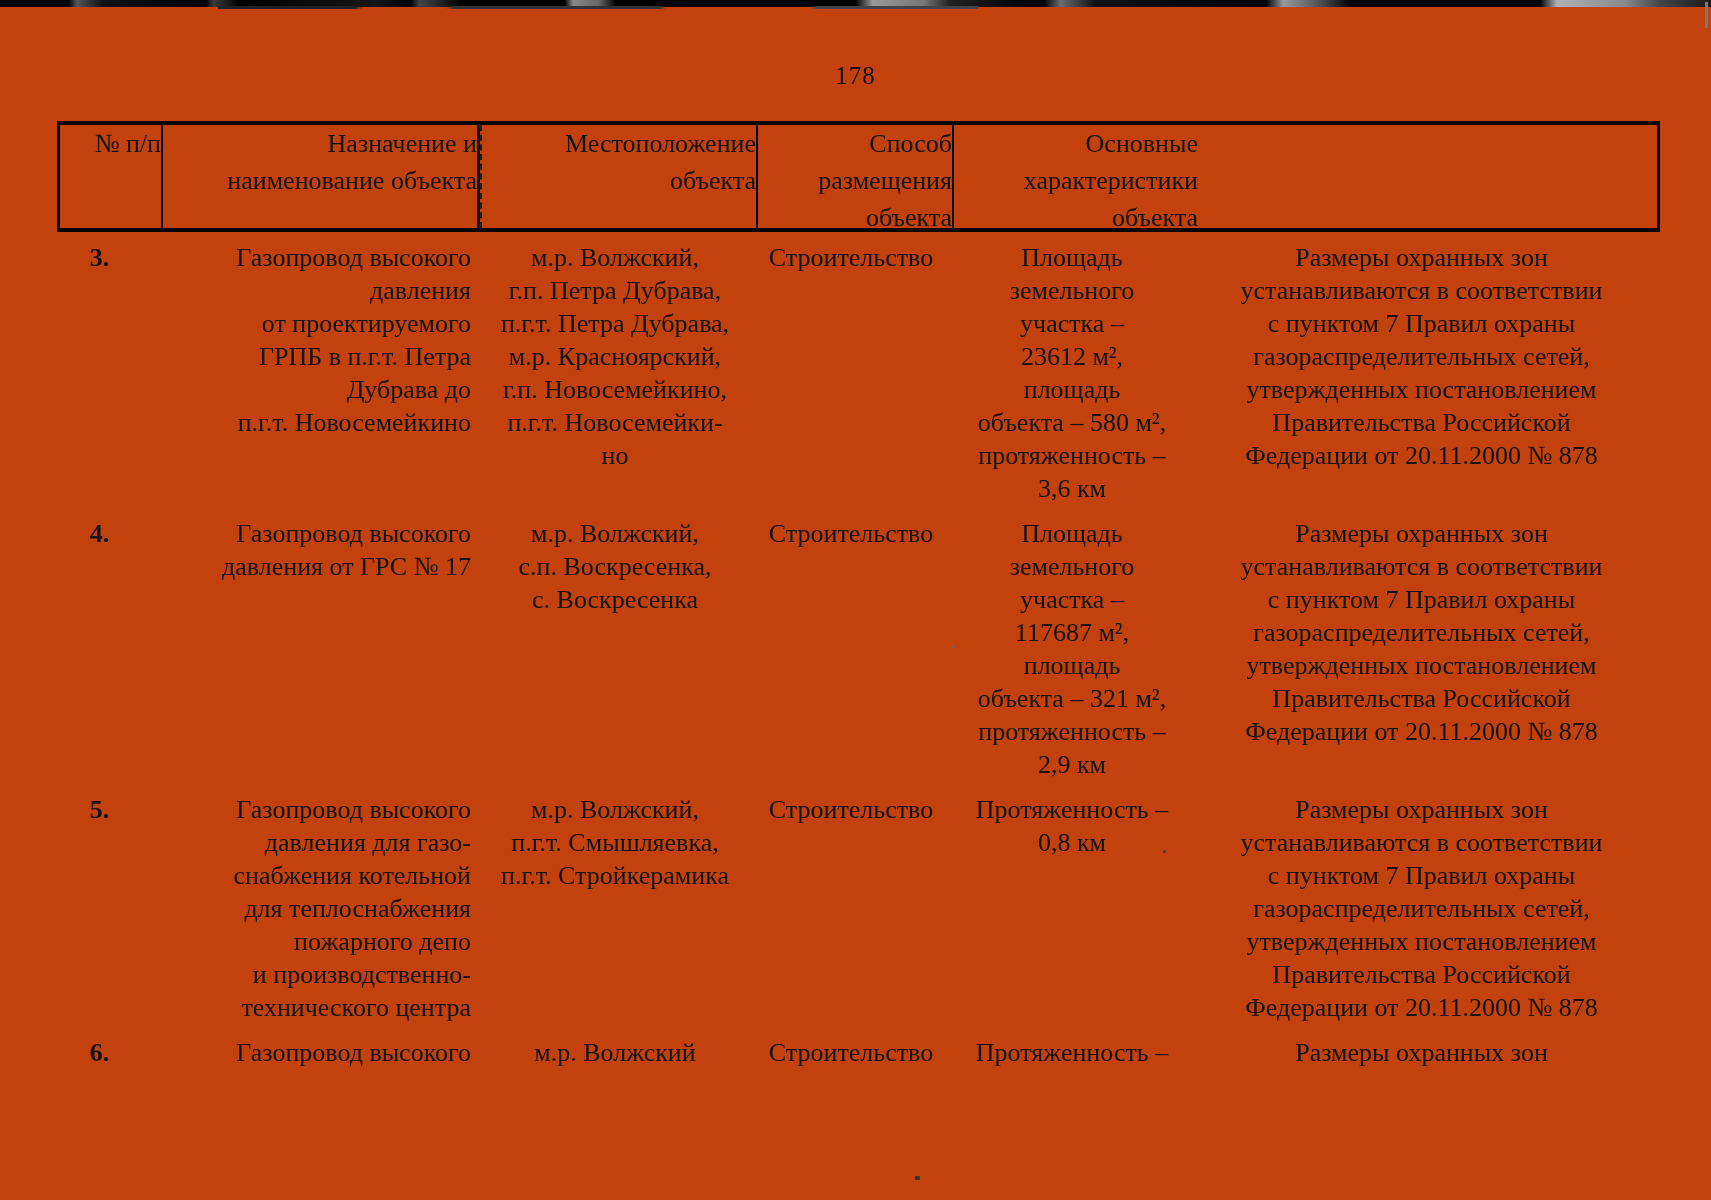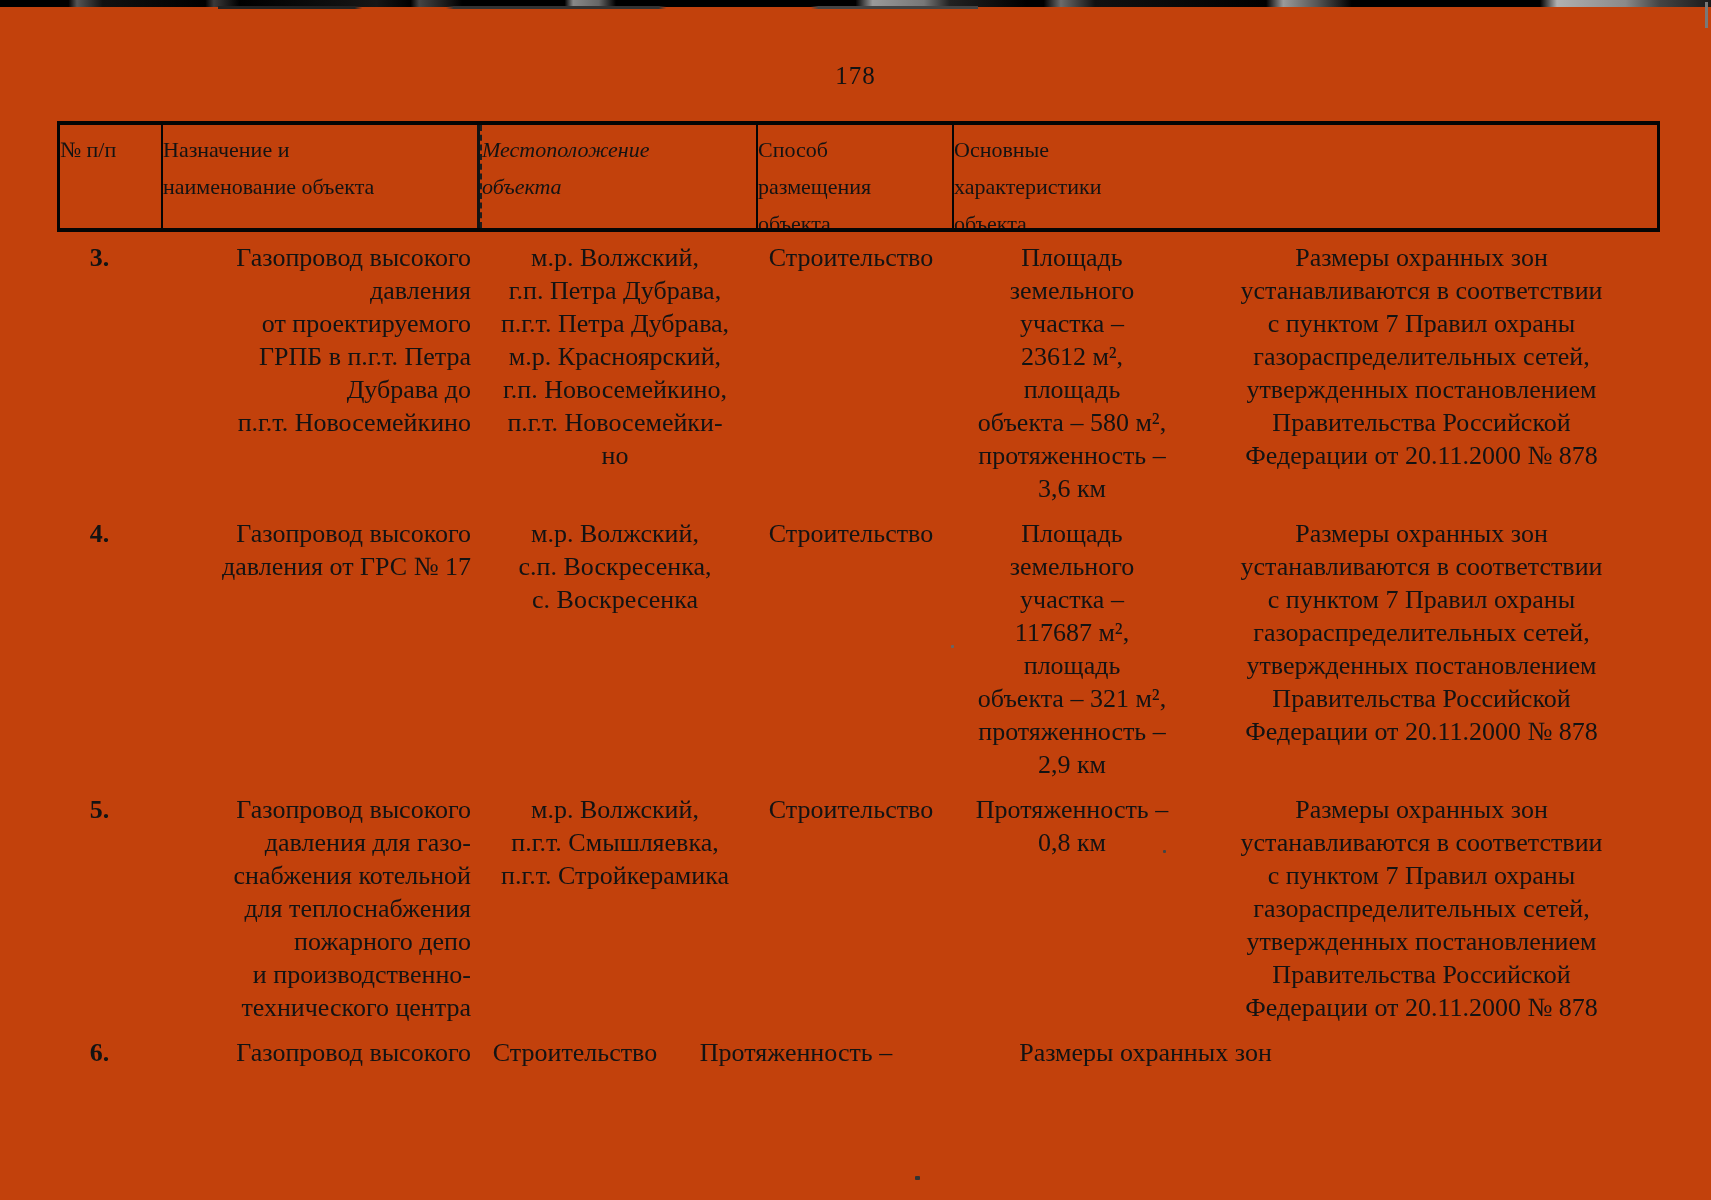--- a/index.html
+++ b/index.html
@@ -67,30 +67,30 @@
     box-sizing: border-box;
     border-top: 4px solid #050505;
     border-bottom: 4px solid #050505;
     border-left: 3px solid #050505;
     border-right: 3px solid #050505;
     height: 111px;
     overflow: hidden;
   }
   .th {
     box-sizing: border-box;
-    padding-top: 6px;
-    text-align: left;
-    font-size: 22px;
+    padding-top: 0;
+    text-align: right;
+    font-size: 26px;
     line-height: 37px;
     white-space: pre-line;
     flex: 0 0 auto;
   }
   .th + .th { border-left: 2px solid #050505; }
   .th.c2 { border-right-style: solid; }
-  .th.c3 { border-left: 2px dashed #1d1d1d; font-style: italic; }
+  .th.c3 { border-left: 2px dashed #1d1d1d; }
 
   .c1 { width: 101px; }
   .c2 { width: 319px; }
   .c3 { width: 276px; }
   .c4 { width: 196px; }
   .c5 { width: 246px; }
   .c6 { width: 453px; }
 
   .tbody { padding-top: 9px; }
   .row { display: flex; margin-bottom: 12px; }
@@ -212,20 +212,21 @@
 с пунктом 7 Правил охраны
 газораспределительных сетей,
 утвержденных постановлением
 Правительства Российской
 Федерации от 20.11.2000 № 878</div>
       </div>
 
       <div class="row">
         <div class="cell c1">6.</div>
         <div class="cell c2">Газопровод высокого</div>
+        <div class="cell c3">м.р. Волжский</div>
         <div class="cell c4">Строительство</div>
         <div class="cell c5">Протяженность –</div>
         <div class="cell c6">Размеры охранных зон</div>
       </div>
 
     </div>
   </div>
 
   <div class="speck speck-1"></div>
   <div class="speck speck-2"></div>

